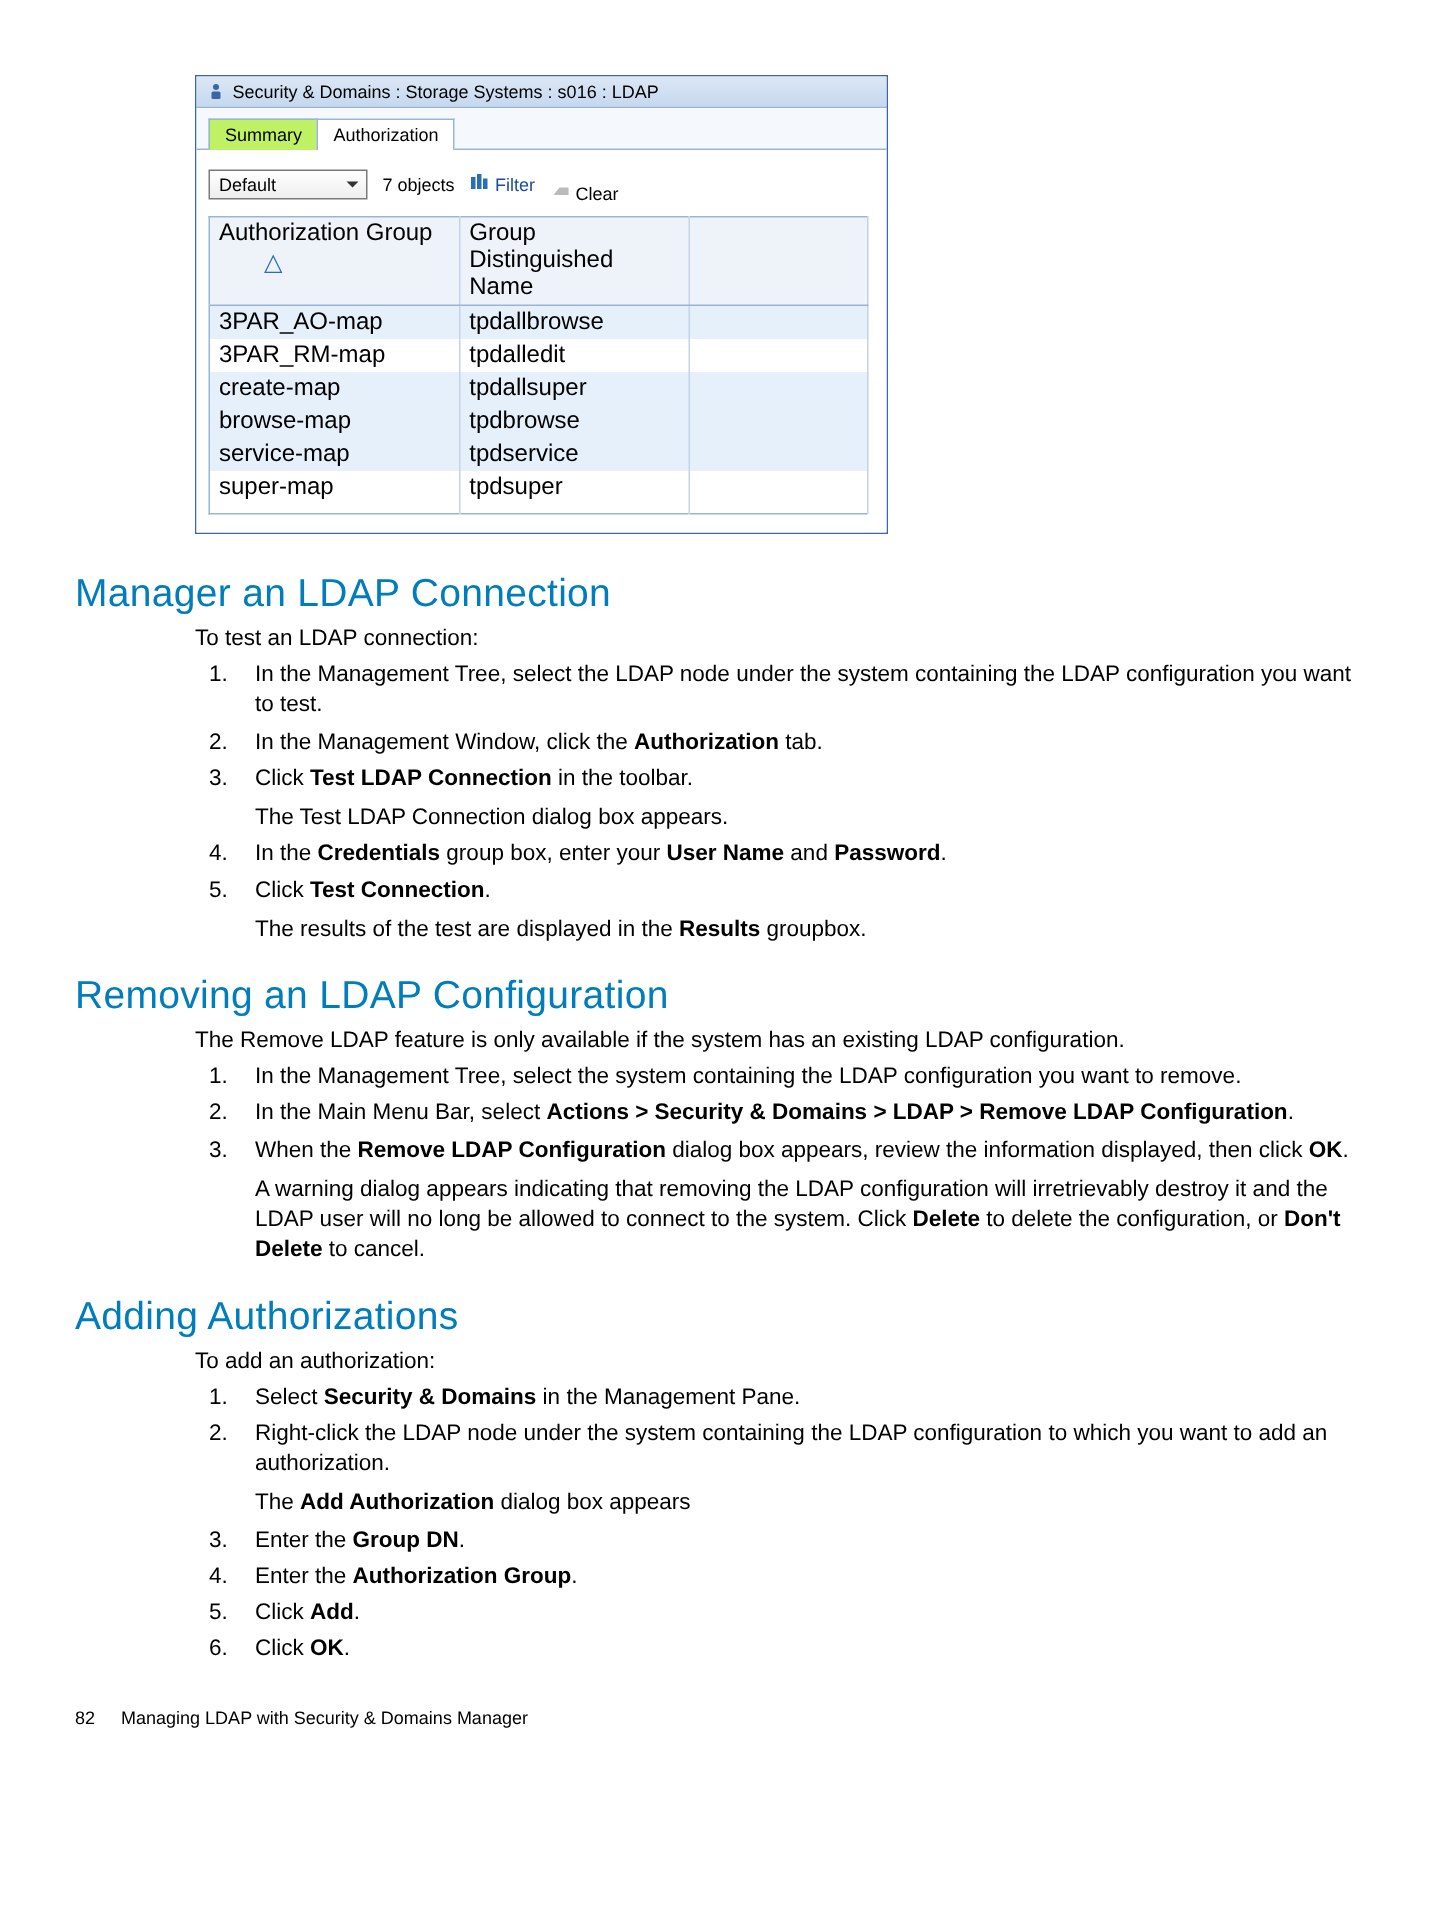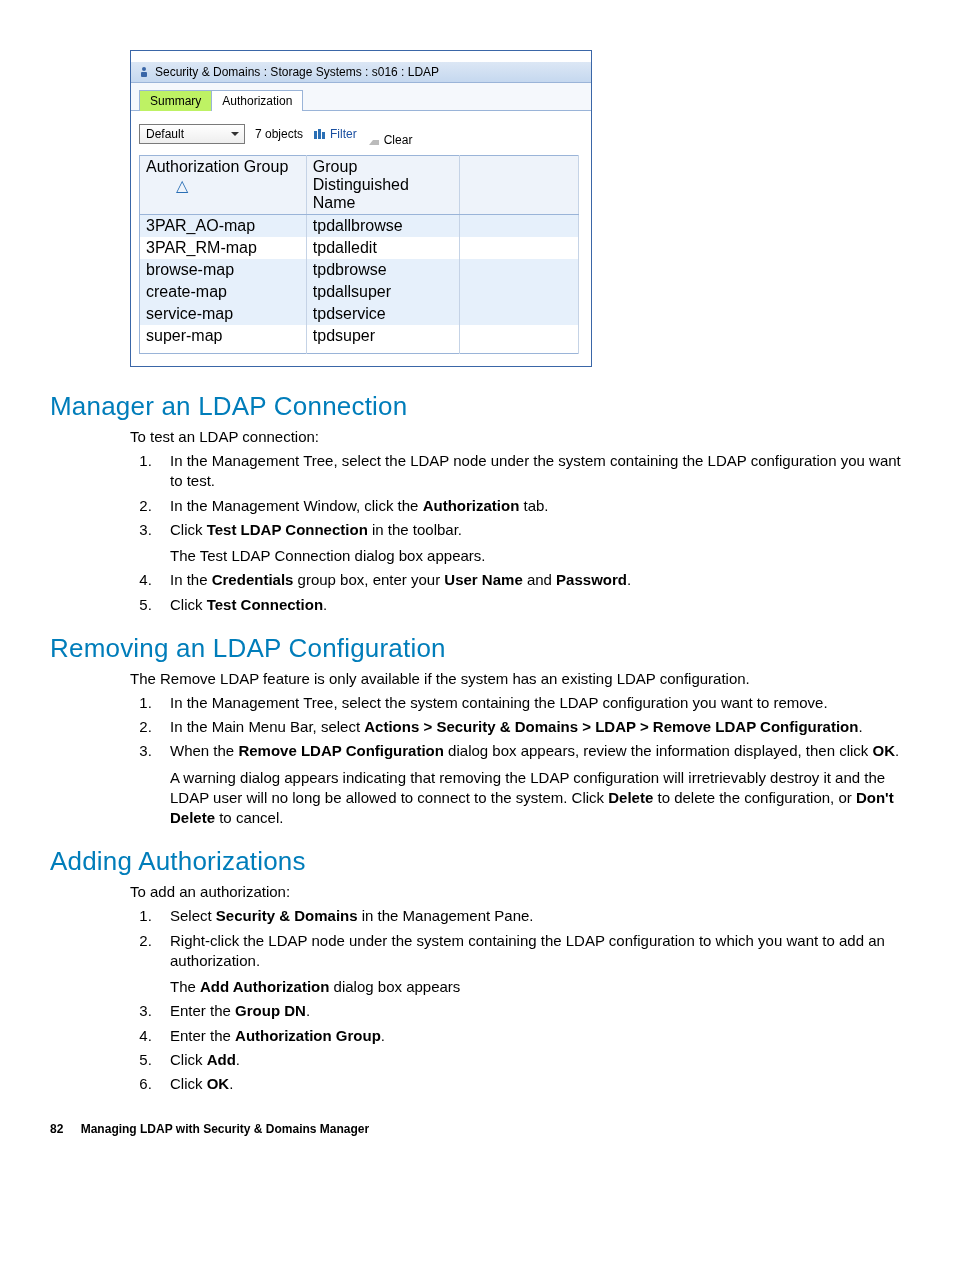--- a/index.html
+++ b/index.html
@@ -28,21 +28,20 @@
   }
   .win-title {
     background: linear-gradient(#dce7f5, #c5d8ef);
     border-bottom: 1px solid #9ab4d8;
     padding: 3px 6px;
     font-size: 12px;
     color: #000;
     display: flex;
     align-items: center;
     gap: 4px;
-    margin-top: 11px;
   }
   .win-title .icon {
     width: 14px; height: 14px;
     display: inline-flex; align-items: center; justify-content: center;
   }
   .tabs {
     display: flex;
     padding: 6px 8px 0 8px;
     gap: 0;
     background: #f5f8fc;
@@ -86,21 +85,21 @@
     position: absolute;
     right: 5px; top: 50%;
     transform: translateY(-50%);
     border-left: 4px solid transparent;
     border-right: 4px solid transparent;
     border-top: 4px solid #333;
   }
   .link {
     color: #1a4fa0;
     display: inline-flex;
-    align-items: flex-end;
+    align-items: flex-start;
     gap: 3px;
   }
   .disabled { color: #000000; margin-top: 12px; }
   .grid {
     border: 1px solid #9ab4d8;
     border-collapse: collapse;
     width: 100%;
     max-width: 440px;
   }
   .grid th, .grid td {
@@ -150,21 +149,20 @@
   }
   ol.steps > li .sub {
     display: block;
     margin-top: 6px;
   }
   b { font-weight: bold; }
   .footer {
     font-size: 12px;
     color: #000;
     padding-top: 20px;
-    font-weight: bold;
   }
   .footer .pn { margin-right: 14px; }
   svg { display: block; }
 </style>
 </head>
 <body>
 
 <div class="page">
 
   <div class="screenshot-wrap">
@@ -223,27 +221,27 @@
                 <td>3PAR_AO-map</td>
                 <td>tpdallbrowse</td>
                 <td></td>
               </tr>
             <tr>
                 <td>3PAR_RM-map</td>
                 <td>tpdalledit</td>
                 <td></td>
               </tr>
             <tr class="sel">
+                <td>create-map</td>
+                <td>tpdallsuper</td>
+                <td></td>
+              </tr>
+            <tr class="sel">
                 <td>browse-map</td>
                 <td>tpdbrowse</td>
-                <td></td>
-              </tr>
-            <tr class="sel">
-                <td>create-map</td>
-                <td>tpdallsuper</td>
                 <td></td>
               </tr>
             <tr class="sel">
                 <td>service-map</td>
                 <td>tpdservice</td>
                 <td></td>
               </tr>
             <tr>
                 <td>super-map</td>
                 <td>tpdsuper</td>
@@ -258,21 +256,21 @@
   <h2>Manager an LDAP Connection</h2>
   <div class="body-text">
     <p class="intro">To test an LDAP connection:</p>
     <ol class="steps">
       <li><span>In the Management Tree, select the LDAP node under the system containing the LDAP configuration you want to test.</span></li>
       <li><span>In the Management Window, click the </span><b>Authorization</b><span> tab.</span></li>
       <li><span>Click </span><b>Test LDAP Connection</b><span> in the toolbar.</span>
         <span class="sub">The Test LDAP Connection dialog box appears.</span></li>
       <li><span>In the </span><b>Credentials</b><span> group box, enter your </span><b>User Name</b><span> and </span><b>Password</b><span>.</span></li>
       <li><span>Click </span><b>Test Connection</b><span>.</span>
-        </li>
+        <span class="sub"><span>The results of the test are displayed in the </span><b>Results</b><span> groupbox.</span></span></li>
     </ol>
   </div>
 
   <h2>Removing an LDAP Configuration</h2>
   <div class="body-text">
     <p class="intro">The Remove LDAP feature is only available if the system has an existing LDAP configuration.</p>
     <ol class="steps">
       <li><span>In the Management Tree, select the system containing the LDAP configuration you want to remove.</span></li>
       <li><span>In the Main Menu Bar, select </span><b>Actions &gt; Security &amp; Domains &gt; LDAP &gt; Remove LDAP Configuration</b><span>.</span></li>
       <li><span>When the </span><b>Remove LDAP Configuration</b><span> dialog box appears, review the information displayed, then click </span><b>OK</b><span>.</span>

